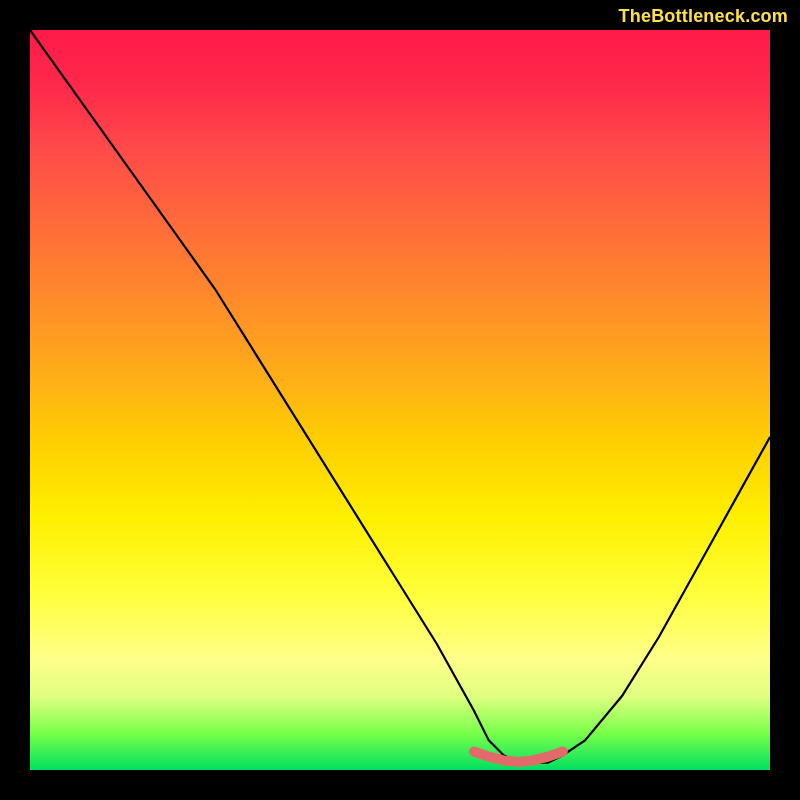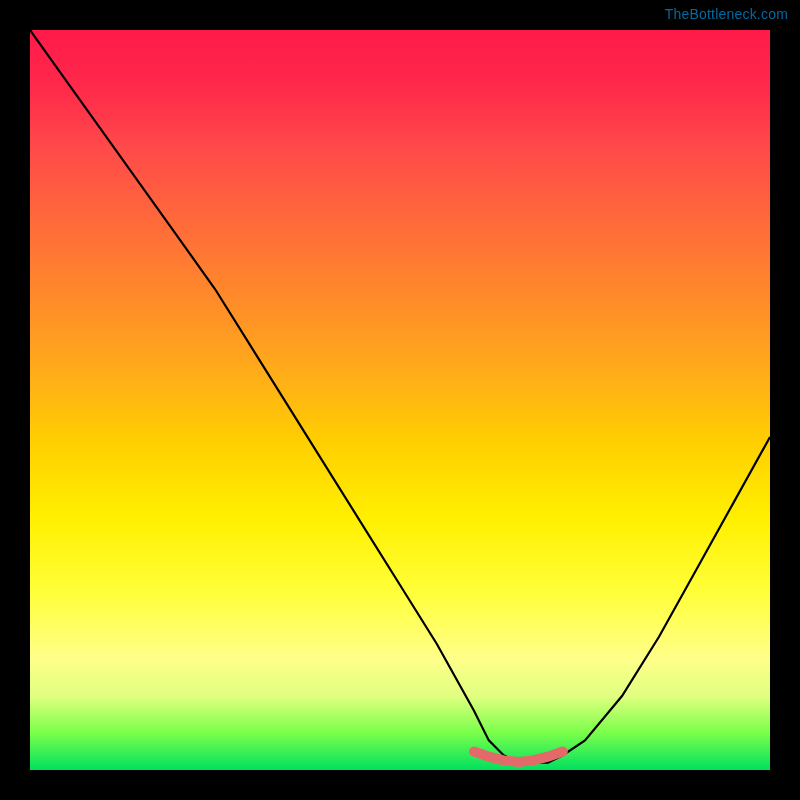--- a/index.html
+++ b/index.html
@@ -37,23 +37,23 @@
     left: 0;
     top: 0;
     width: 740px;
     height: 740px;
   }
   .watermark {
     position: absolute;
     top: 6px;
     right: 12px;
     font-family: Arial, Helvetica, sans-serif;
-    font-size: 14px;
-    color: #0369a1;
-    font-weight: 400;
+    font-size: 18px;
+    color: #fde047;
+    font-weight: 700;
     letter-spacing: 0.2px;
   }
 </style>
 </head>
 <body>
 
 <div class="chart-container">
   <div class="plot-area">
     <svg class="curve-svg" viewBox="0 0 740 740" preserveAspectRatio="none">
       <path fill="none" stroke="#000" stroke-width="2.2" d="M0.00 0.00 L37.00 51.80 L74.00 103.60 L111.00 155.40 L148.00 207.20 L185.00 259.00 L222.00 318.20 L259.00 377.40 L296.00 436.60 L333.00 495.80 L370.00 555.00 L407.00 614.20 L444.00 680.80 L458.80 710.40 L473.60 725.20 L488.40 732.60 L503.20 732.60 L518.00 732.60 L532.80 725.20 L555.00 710.40 L592.00 666.00 L629.00 606.80 L666.00 540.20 L703.00 473.60 L740.00 407.00" id="curve-path"></path>

